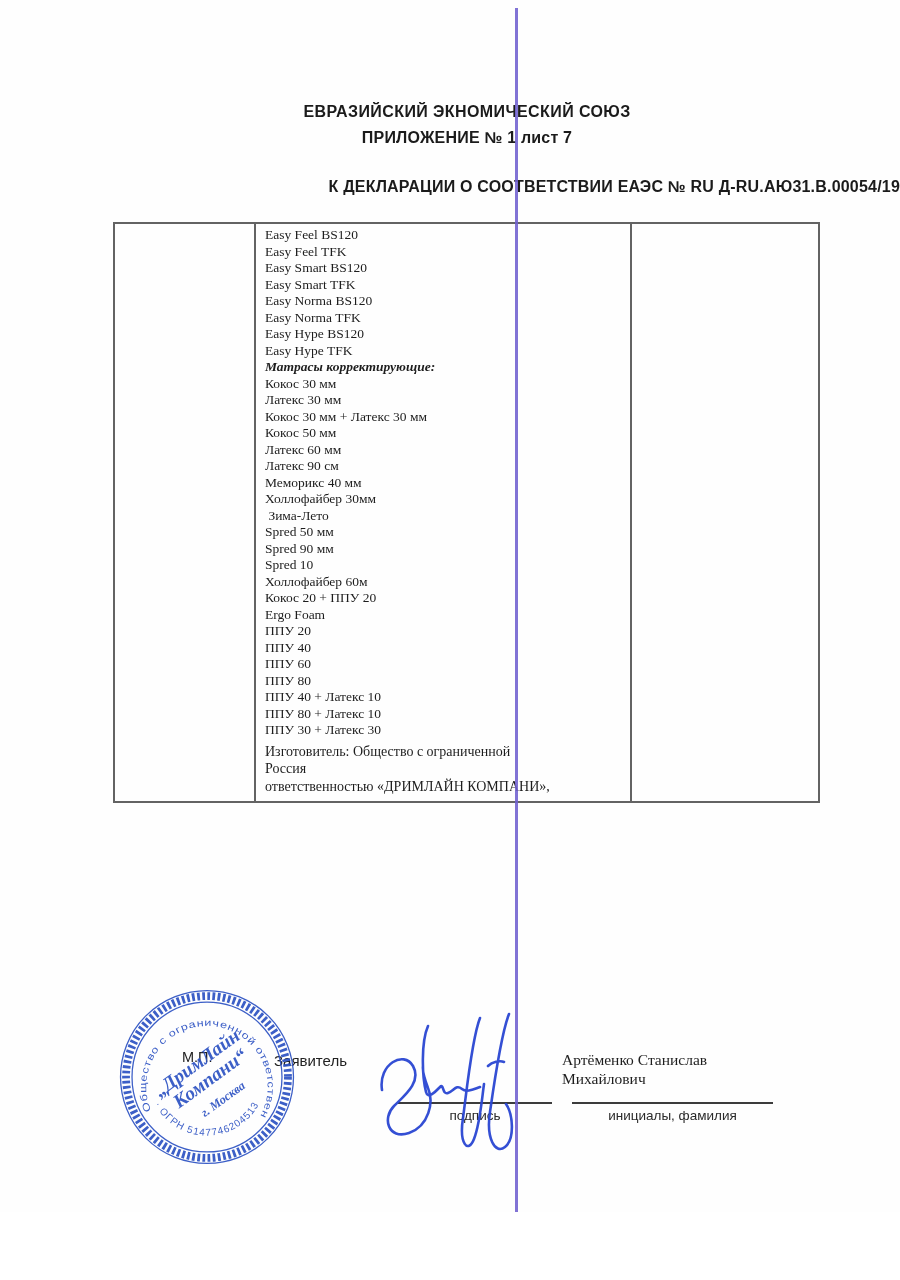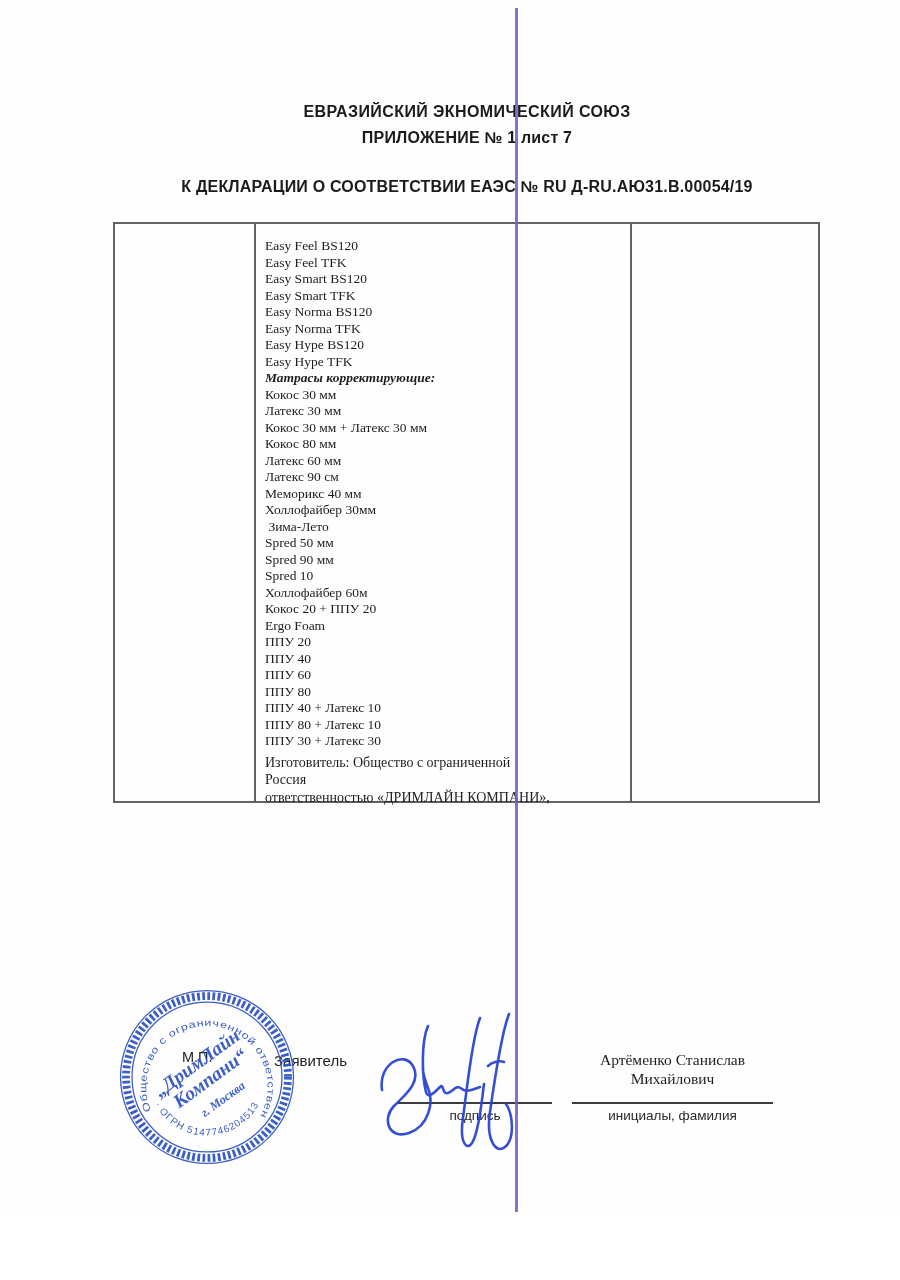--- a/index.html
+++ b/index.html
@@ -12,50 +12,50 @@
   html,body{margin:0;padding:0;background:#ffffff;}
   .page{
     position:relative;width:900px;height:1212px;background:#fefefe;
     overflow:hidden;font-family:"Liberation Serif",serif;color:var(--text);
   }
   
   .hline{position:absolute;left:34px;right:0;text-align:center;
     font-family:"Liberation Sans",sans-serif;font-weight:bold;color:#1b1b1b;}
   .h1{top:103px;font-size:16px;letter-spacing:.4px;}
   .h2{top:129px;font-size:16px;letter-spacing:.2px;}
-  .h3{top:178px;font-size:16px;letter-spacing:.2px;}
+  .h3{top:178px;font-size:16px;letter-spacing:.2px;text-align:right;}
   
   .doc-table{
     position:absolute;left:113px;top:222px;width:707px;height:581px;
     border:2px solid var(--border);box-sizing:border-box;display:flex;
   }
   .tcol1{width:141px;border-right:2px solid var(--border);box-sizing:border-box;}
   .tcol2{width:376px;border-right:2px solid var(--border);box-sizing:border-box;
-    padding:14px 6px 0 9px;font-size:13.5px;}
+    padding:3px 6px 0 9px;font-size:13.5px;}
   .tcol3{flex:1;}
   .trow{line-height:16.5px;min-height:16.5px;white-space:pre;}
   .trow.bold{font-weight:bold;font-style:italic;}
   .manufacturer{margin-top:4px;font-size:14px;line-height:17.5px;}
   .manufacturer .trow{line-height:17.5px;min-height:17.5px;white-space:normal;}
   
   .mp-label{position:absolute;left:156px;top:1049px;
     font-family:"Liberation Sans",sans-serif;font-size:14.5px;color:#222;z-index:1;margin-left:26px;}
   .applicant-label{position:absolute;left:274px;top:1052px;
     font-family:"Liberation Sans",sans-serif;font-size:15px;color:#222;z-index:1;}
   .stamp-svg{position:absolute;left:115px;top:985px;width:184px;height:184px;
     opacity:.93;z-index:2;}
   .sig-svg{position:absolute;left:376px;top:1006px;width:184px;height:154px;z-index:3;}
   .sig-line{position:absolute;top:1102px;border-top:2px solid #3c3c3c;height:0;}
   .sig-line-left{left:398px;width:154px;}
   .sig-line-right{left:572px;width:201px;}
   .caption{position:absolute;top:1108px;text-align:center;
     font-family:"Liberation Sans",sans-serif;font-size:13.5px;color:#2a2a2a;}
   .caption-podpis{left:398px;width:154px;}
   .caption-initials{left:572px;width:201px;}
-  .name-block{position:absolute;left:562px;top:1051px;width:221px;text-align:center;
+  .name-block{position:absolute;left:562px;top:1051px;width:221px;text-align:left;
     font-size:15.5px;line-height:18.5px;color:#1e1e1e;}
   
   .fold-line{position:absolute;left:515px;top:8px;width:3px;height:1256px;
     background:var(--fold);opacity:.88;z-index:9;}
   
   .stamp-ring{font-family:"Liberation Sans",sans-serif;font-size:10.6px;letter-spacing:.6px;}
   .stamp-ogrn{font-family:"Liberation Sans",sans-serif;font-size:10.8px;letter-spacing:1.1px;}
   .stamp-center-big{font-family:"Liberation Serif",serif;font-size:21px;
     font-weight:bold;font-style:italic;}
   .stamp-center-small{font-family:"Liberation Serif",serif;font-size:13.5px;
@@ -79,21 +79,21 @@
           <div class="trow">Easy Smart BS120</div>
           <div class="trow">Easy Smart TFK</div>
           <div class="trow">Easy Norma BS120</div>
           <div class="trow">Easy Norma TFK</div>
           <div class="trow">Easy Hype BS120</div>
           <div class="trow">Easy Hype TFK</div>
           <div class="trow bold">Матрасы корректирующие:</div>
           <div class="trow">Кокос 30 мм</div>
           <div class="trow">Латекс 30 мм</div>
           <div class="trow">Кокос 30 мм + Латекс 30 мм</div>
-          <div class="trow">Кокос 80 мм</div>
+          <div class="trow">Кокос 50 мм</div>
           <div class="trow">Латекс 60 мм</div>
           <div class="trow">Латекс 90 см</div>
           <div class="trow">Меморикс 40 мм</div>
           <div class="trow">Холлофайбер 30мм</div>
           <div class="trow"> Зима-Лето</div>
           <div class="trow">Spred 50 мм</div>
           <div class="trow">Spred 90 мм</div>
           <div class="trow">Spred 10</div>
           <div class="trow">Холлофайбер 60м</div>
           <div class="trow">Кокос 20 + ППУ 20</div>

